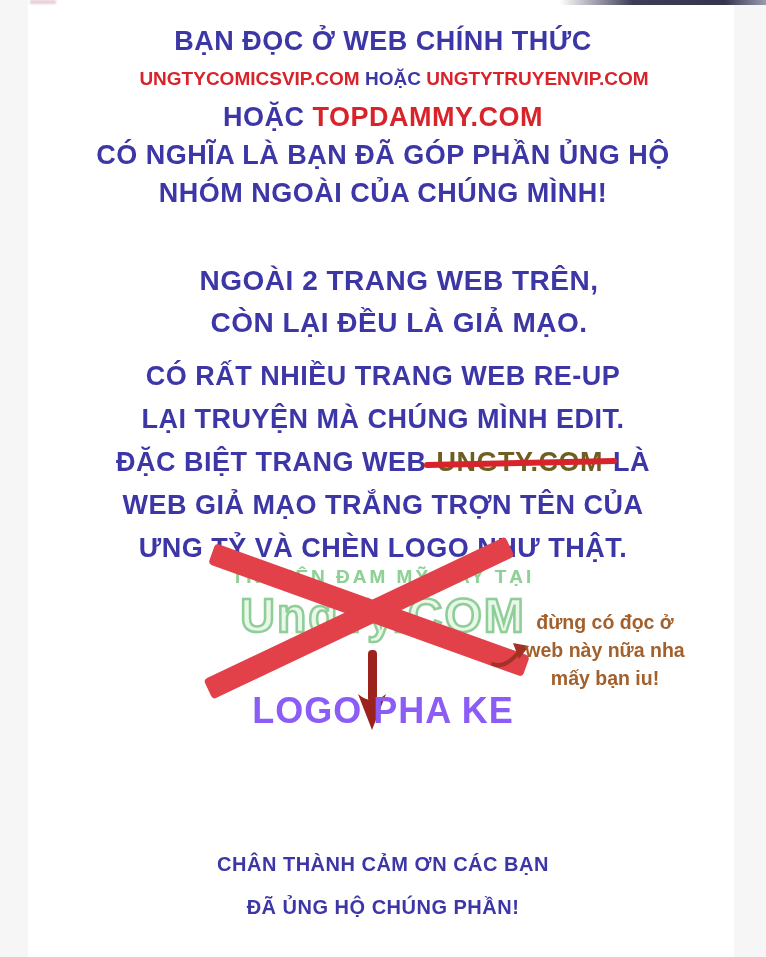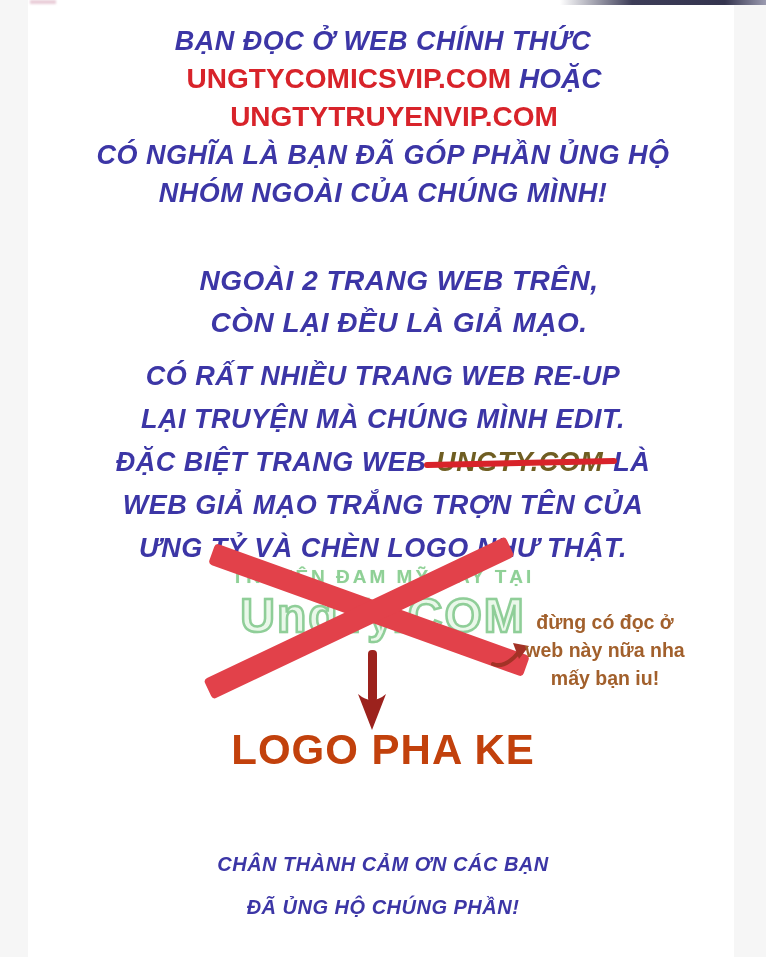--- a/index.html
+++ b/index.html
@@ -29,25 +29,25 @@
     background: #e9cdd8; filter: blur(1px);
   }
   .artifact-dark {
     position: absolute; left: 560px; top: 0;
     width: 206px; height: 5px;
     background: linear-gradient(to right, rgba(60,60,90,0), #3d3d58 35%, #34344e 80%, #9b9bb0 100%);
   }
 
   .txt { position: absolute; left: 0; width: 766px; text-align: center; }
 
-  .blue  { color: #3c36a6; font-style: italic; }
+  .blue  { color: #3c36a6; }
   .red   { color: #d8232a; }
 
   .header-block { top: 22px; font-size: 27px; line-height: 38px; letter-spacing: .5px; }
-  .header-block .urls { font-size: 28px; letter-spacing: 0; padding-left: 22px; }
+  .header-block .urls { font-size: 19px; letter-spacing: 0; padding-left: 22px; }
 
   .warning-block { top: 260px; font-size: 28px; line-height: 42px; letter-spacing: .5px; padding-left: 32px; }
 
   .detail-block { top: 355px; font-size: 27px; line-height: 43px; letter-spacing: .5px; text-align: center; }
 
   .strike-wrap { position: relative; display: inline-block; color: #6f5e22; padding: 0 2px; }
   .strike-bar {
     position: absolute; left: -10px; top: 45%;
     width: calc(100% + 22px); height: 6px;
     background: #d8232a; border-radius: 3px;
@@ -80,40 +80,44 @@
   .annotation {
     position: absolute; left: 515px; top: 608px; width: 180px;
     text-align: center; color: #a2602c;
     font-size: 19.5px; line-height: 28px; letter-spacing: 0;
   }
   .curved-arrow { position: absolute; left: 490px; top: 638px; }
 
   .down-arrow { position: absolute; left: 352px; top: 650px; }
 
   .caption {
-    top: 726px; font-size: 42px; letter-spacing: 1px;
-    color: #c2410c;
+    top: 690px; font-size: 36px; letter-spacing: 1px;
+    color: #8b5cf6;
   }
 
   .footer-block { top: 843px; font-size: 20px; line-height: 43px; letter-spacing: .5px; }
 </style>
 </head>
 <body>
 
 <div class="canvas">
   <div class="paper"></div>
   <div class="artifact-pink"></div>
   <div class="artifact-dark"></div>
 
   <div class="txt header-block">
     <div class="blue">BẠN ĐỌC Ở WEB CHÍNH THỨC</div>
     <div class="urls">
       <span class="red">UNGTYCOMICSVIP.COM</span>
       <span class="blue">HOẶC</span>
       <span class="red">UNGTYTRUYENVIP.COM</span>
+    </div>
+    <div>
+      <span class="blue">HOẶC</span>
+      <span class="red">TOPDAMMY.COM</span>
     </div>
     <div class="blue">CÓ NGHĨA LÀ BẠN ĐÃ GÓP PHẦN ỦNG HỘ</div>
     <div class="blue">NHÓM NGOÀI CỦA CHÚNG MÌNH!</div>
   </div>
 
   <div class="txt warning-block blue">
     <div>NGOÀI 2 TRANG WEB TRÊN,</div>
     <div>CÒN LẠI ĐỀU LÀ GIẢ MẠO.</div>
   </div>
 

